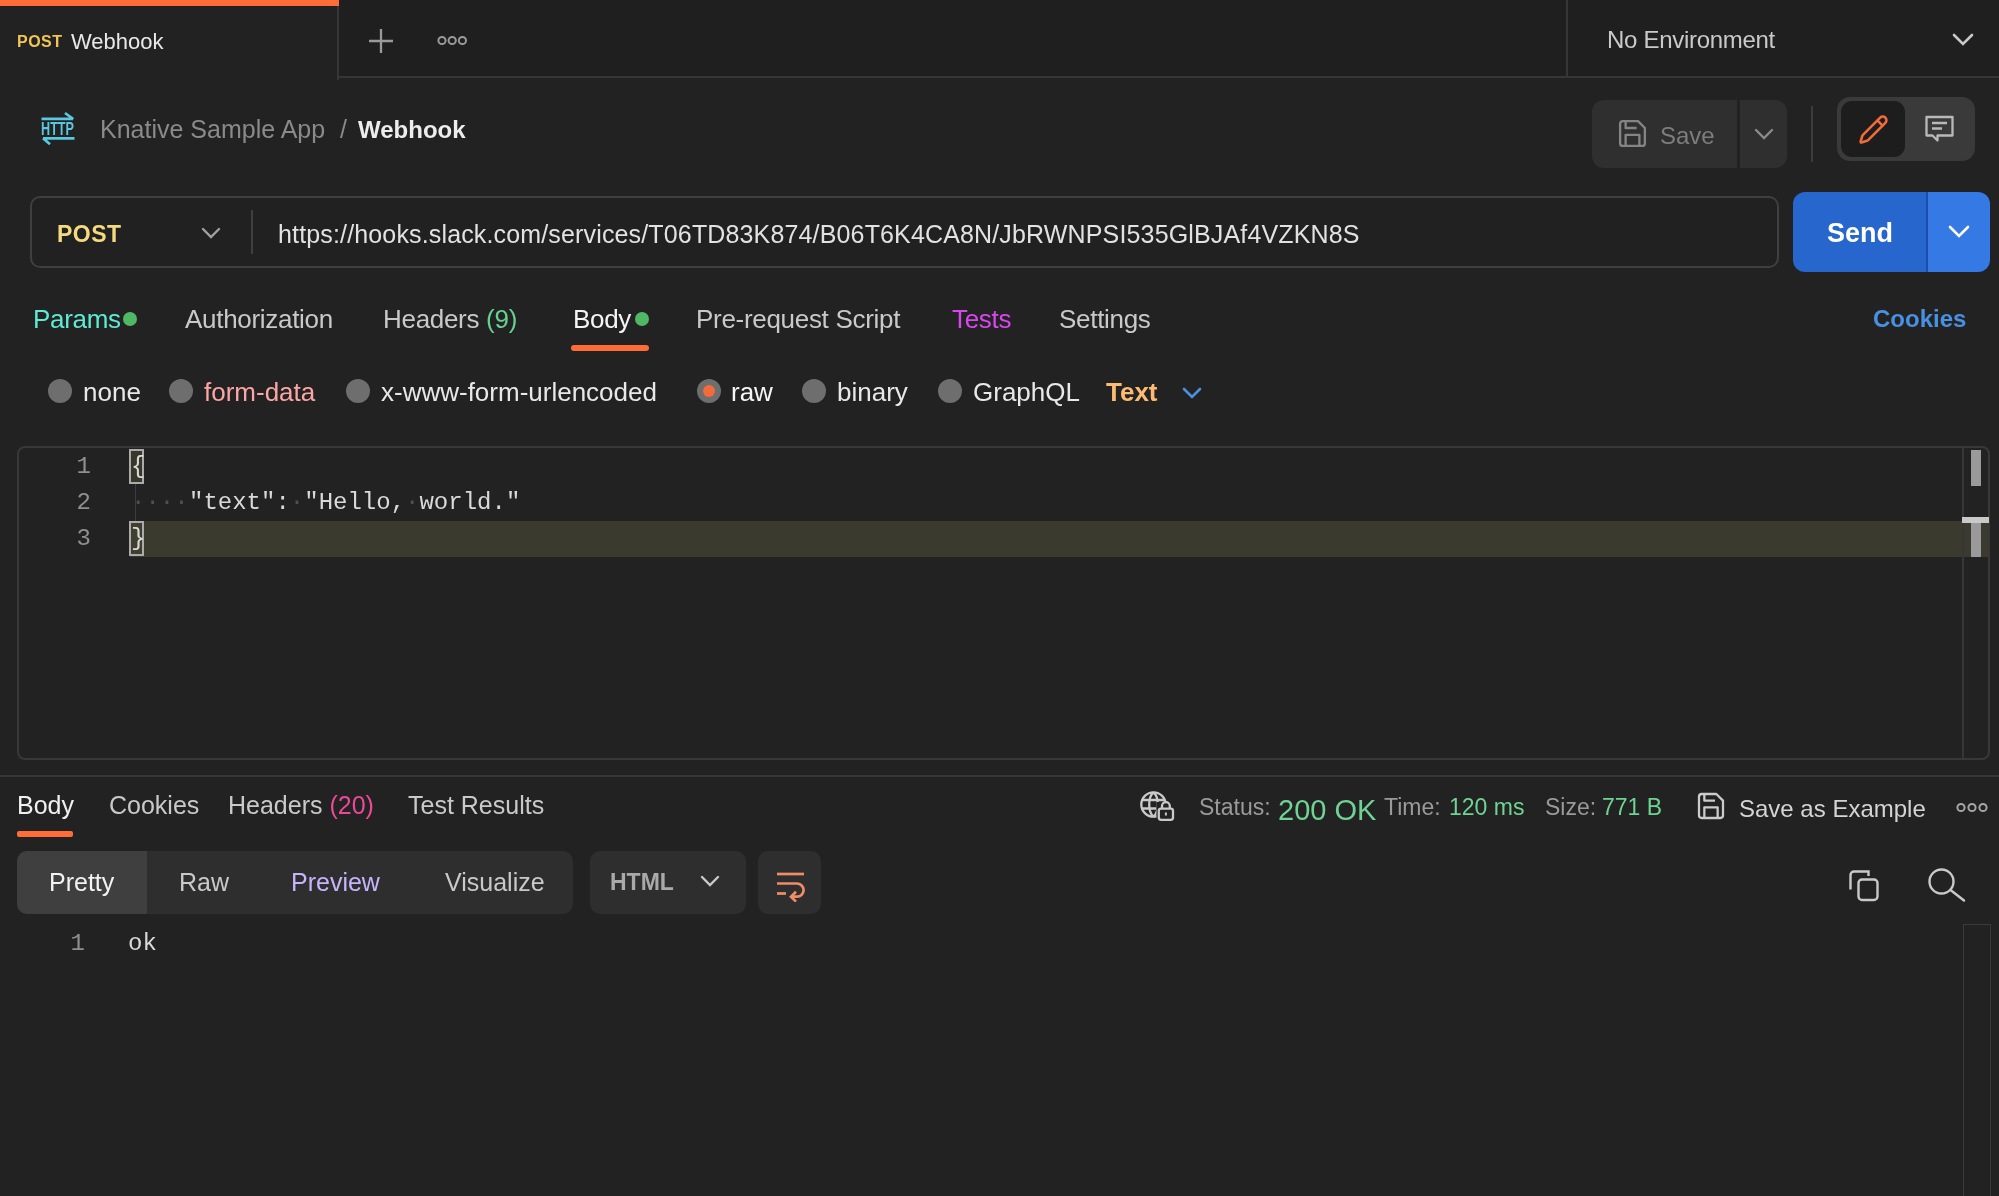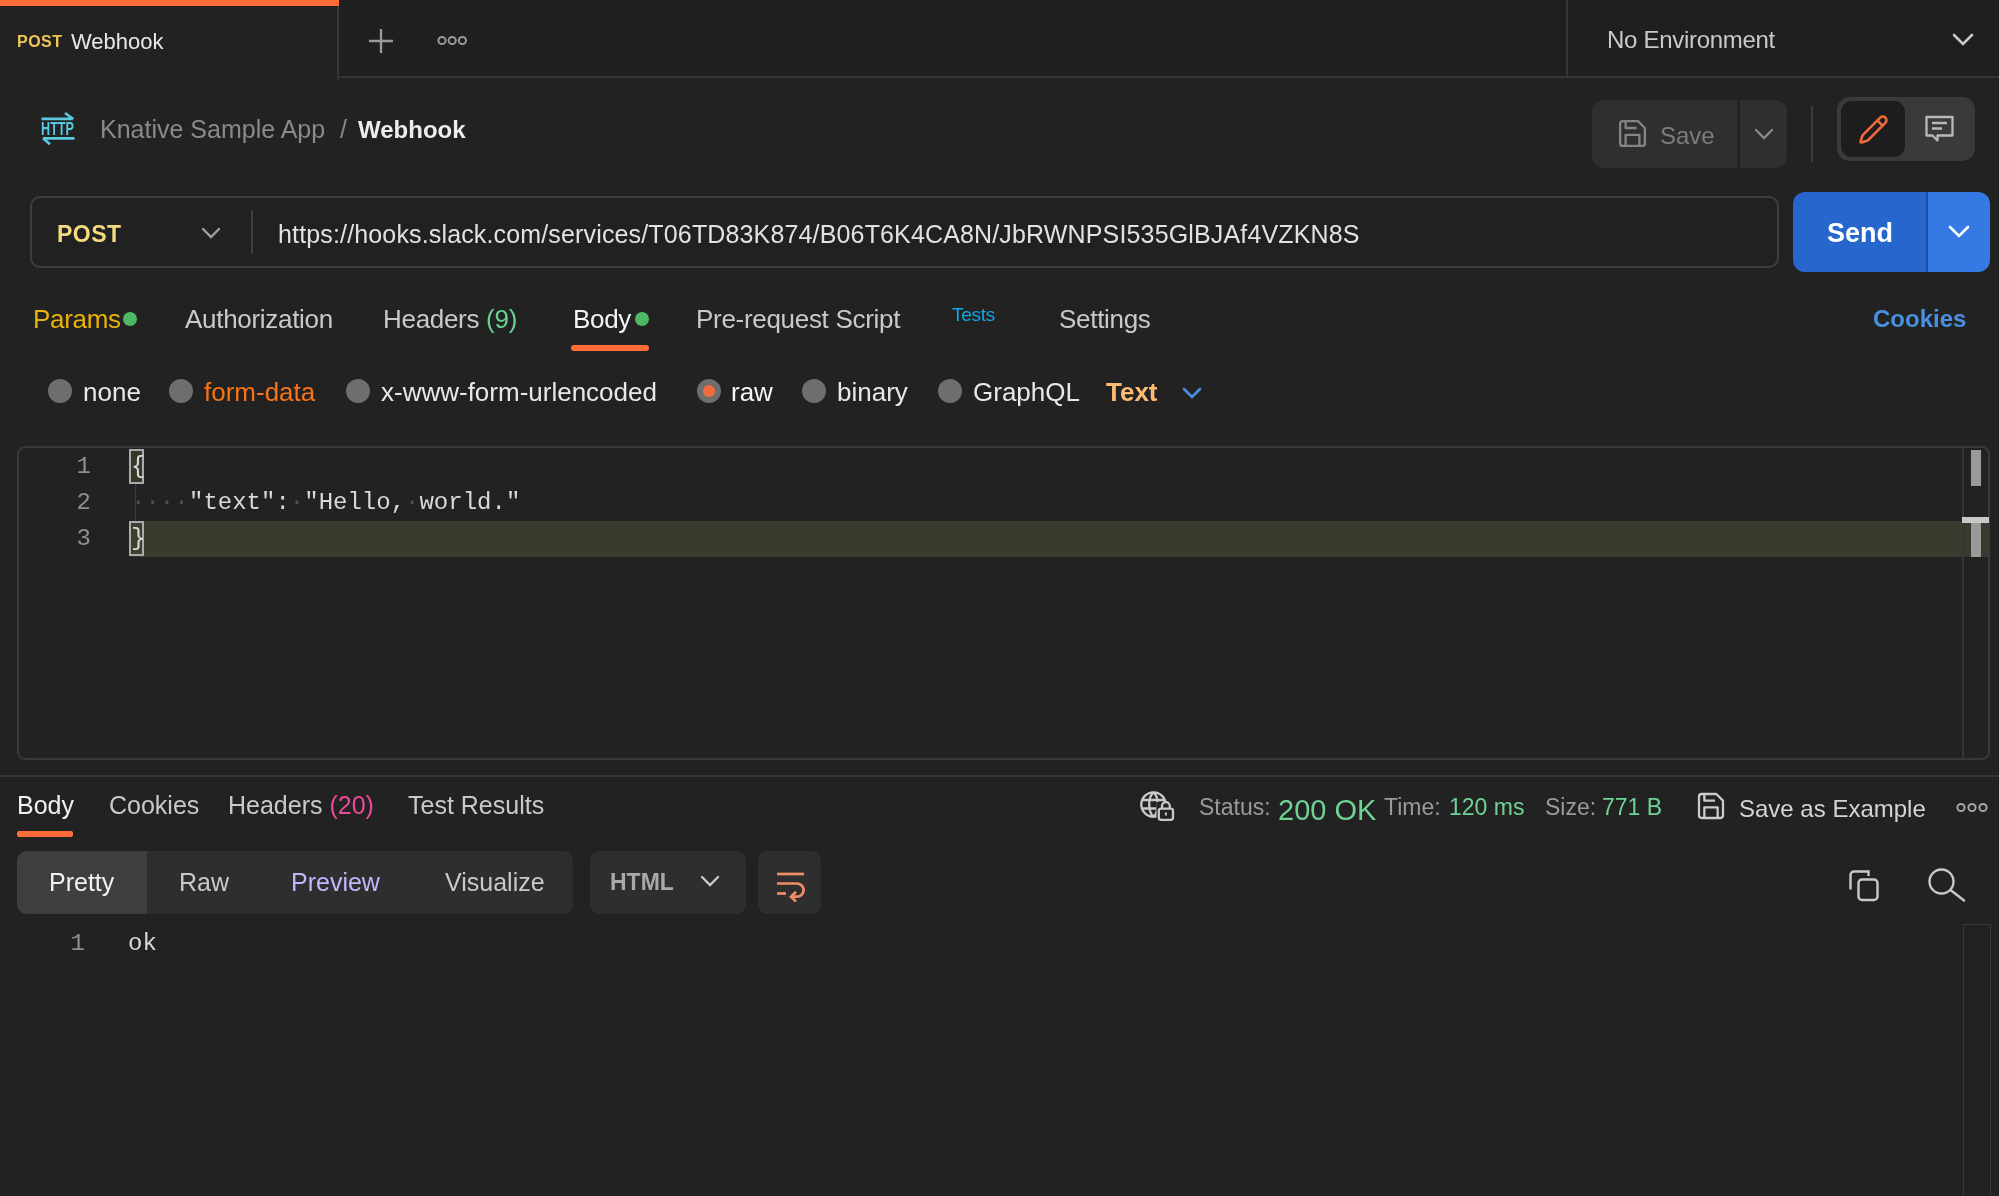--- a/index.html
+++ b/index.html
@@ -84,38 +84,38 @@
 <div class="abs" style="left:1793px;top:192px;width:133px;height:80px;background:#2666cd;border-radius:12px 0 0 12px;">
   <span class="abs" style="left:34px;top:26px;font-size:27px;font-weight:bold;color:#ffffff;">Send</span>
 </div>
 <div class="abs" style="left:1926px;top:192px;width:64px;height:80px;background:#3579e4;border-left:2px solid #1c4da9;border-radius:0 12px 12px 0;">
   <svg class="abs" style="left:17px;top:31px;" width="28" height="18" viewBox="0 0 28 18">
     <path d="M5 4 L14 13 L23 4" stroke="#fff" stroke-width="2.6" fill="none" stroke-linecap="round"></path>
   </svg>
 </div>
 
 <div id="reqtabs">
-  <span class="abs" style="left:33px;top:304px;font-size:26px;letter-spacing:-0.3px;color:#eab308;">Params</span>
+  <span class="abs" style="left:33px;top:304px;font-size:26px;letter-spacing:-0.3px;color:#5eead4;">Params</span>
   <span class="abs" style="left:123px;top:312px;width:14px;height:14px;border-radius:50%;background:#50b865;"></span>
   <span class="abs" style="left:185px;top:304px;font-size:26px;letter-spacing:-0.3px;color:#c9c9c9;">Authorization</span>
   <span class="abs" style="left:383px;top:304px;font-size:26px;letter-spacing:-0.3px;color:#c9c9c9;">Headers <span style="color:#67d191">(9)</span></span>
   <span class="abs" style="left:573px;top:304px;font-size:26px;letter-spacing:-0.3px;color:#f5f5f5;">Body</span>
   <span class="abs" style="left:635px;top:312px;width:14px;height:14px;border-radius:50%;background:#50b865;"></span>
   <div class="abs" style="left:571px;top:345px;width:78px;height:6px;background:#ff6c37;border-radius:3px;"></div>
   <span class="abs" style="left:696px;top:304px;font-size:26px;letter-spacing:-0.3px;color:#c9c9c9;">Pre-request Script</span>
-  <span class="abs" style="left:952px;top:304px;font-size:19px;letter-spacing:-0.3px;color:#0ea5e9;">Tests</span>
+  <span class="abs" style="left:952px;top:304px;font-size:26px;letter-spacing:-0.3px;color:#d946ef;">Tests</span>
   <span class="abs" style="left:1059px;top:304px;font-size:26px;letter-spacing:-0.3px;color:#c9c9c9;">Settings</span>
   <span class="abs" style="left:1873px;top:305px;font-size:24px;font-weight:bold;color:#4a90e2;">Cookies</span>
 </div>
 
 <div id="radios">
   <span class="abs" style="left:48px;top:379px;width:24px;height:24px;border-radius:50%;background:#6e6e6e;"></span>
   <span class="abs" style="left:83px;top:377px;font-size:26px;color:#e8e8e8;">none</span>
   <span class="abs" style="left:169px;top:379px;width:24px;height:24px;border-radius:50%;background:#6e6e6e;"></span>
-  <span class="abs" style="left:204px;top:377px;font-size:26px;color:#f97316;">form-data</span>
+  <span class="abs" style="left:204px;top:377px;font-size:26px;color:#fca5a5;">form-data</span>
   <span class="abs" style="left:346px;top:379px;width:24px;height:24px;border-radius:50%;background:#6e6e6e;"></span>
   <span class="abs" style="left:381px;top:377px;font-size:26px;color:#e8e8e8;">x-www-form-urlencoded</span>
   <span class="abs" style="left:697px;top:379px;width:24px;height:24px;border-radius:50%;background:#6e6e6e;"></span>
   <span class="abs" style="left:703px;top:385px;width:12px;height:12px;border-radius:50%;background:#f26b3a;"></span>
   <span class="abs" style="left:731px;top:377px;font-size:26px;color:#f5f5f5;">raw</span>
   <span class="abs" style="left:802px;top:379px;width:24px;height:24px;border-radius:50%;background:#6e6e6e;"></span>
   <span class="abs" style="left:837px;top:377px;font-size:26px;color:#e8e8e8;">binary</span>
   <span class="abs" style="left:938px;top:379px;width:24px;height:24px;border-radius:50%;background:#6e6e6e;"></span>
   <span class="abs" style="left:973px;top:377px;font-size:26px;color:#e8e8e8;">GraphQL</span>
   <span class="abs" style="left:1106px;top:377px;font-size:26px;font-weight:bold;color:#fdba74;">Text</span>

